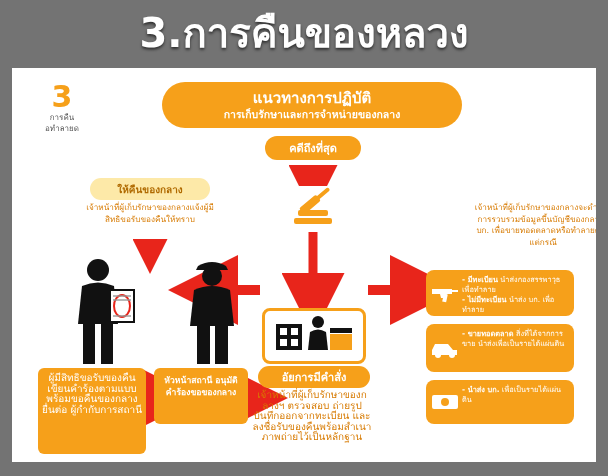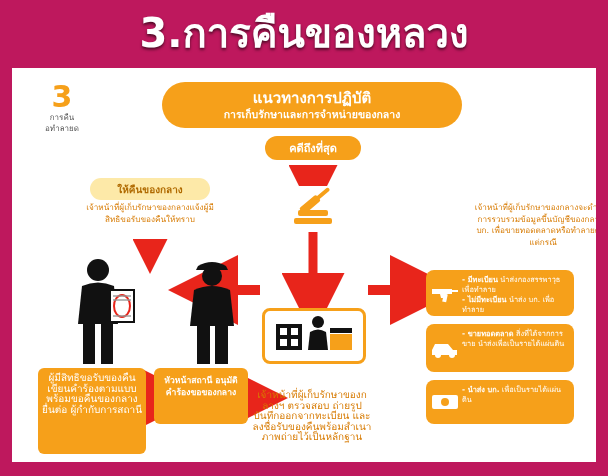--- a/index.html
+++ b/index.html
@@ -10,21 +10,21 @@
   body {
     width: 608px;
     height: 476px;
     overflow: hidden;
     font-family: "DejaVu Sans", sans-serif;
   }
   #stage {
     position: relative;
     width: 608px;
     height: 476px;
-    background: #be185d;
+    background: #737373;
   }
   
   #title {
     position: absolute;
     left: 0;
     top: 2px;
     width: 608px;
     height: 62px;
     display: flex;
     align-items: center;
@@ -269,20 +269,21 @@
         <rect x="8" y="14" width="7" height="7" fill="#fff"></rect>
         <rect x="19" y="14" width="7" height="7" fill="#fff"></rect>
         <rect x="8" y="25" width="7" height="7" fill="#fff"></rect>
         <rect x="19" y="25" width="7" height="7" fill="#fff"></rect>
         <circle cx="46" cy="8" r="6" fill="#111"></circle>
         <path d="M38 18 q8 -5 16 0 l2 18 h-20 z" fill="#111"></path>
         <rect x="58" y="20" width="22" height="16" fill="#f6a01a"></rect>
         <rect x="58" y="14" width="22" height="5" fill="#111"></rect>
       </svg>
     </div>
+    <div class="abs" id="centerlabel">อัยการมีคำสั่ง</div>
 
     <div class="abs" id="box-left">ผู้มีสิทธิขอรับของคืน เขียนคำร้องตามแบบพร้อมขอคืนของกลาง ยื่นต่อ ผู้กำกับการสถานี</div>
 
     <div class="abs" id="box-mid">หัวหน้าสถานี อนุมัติคำร้องขอของกลาง</div>
 
     <div class="abs" id="text-mid2-body">เจ้าหน้าที่ผู้เก็บรักษาของกลางฯ ตรวจสอบ ถ่ายรูป บันทึกออกจากทะเบียน และลงชื่อรับของคืนพร้อมสำเนาภาพถ่ายไว้เป็นหลักฐาน</div>
 
     <div class="abs rcard" id="rcard1">
       <div class="rcard-icon">
         <svg width="30" height="24" viewBox="0 0 30 24">

